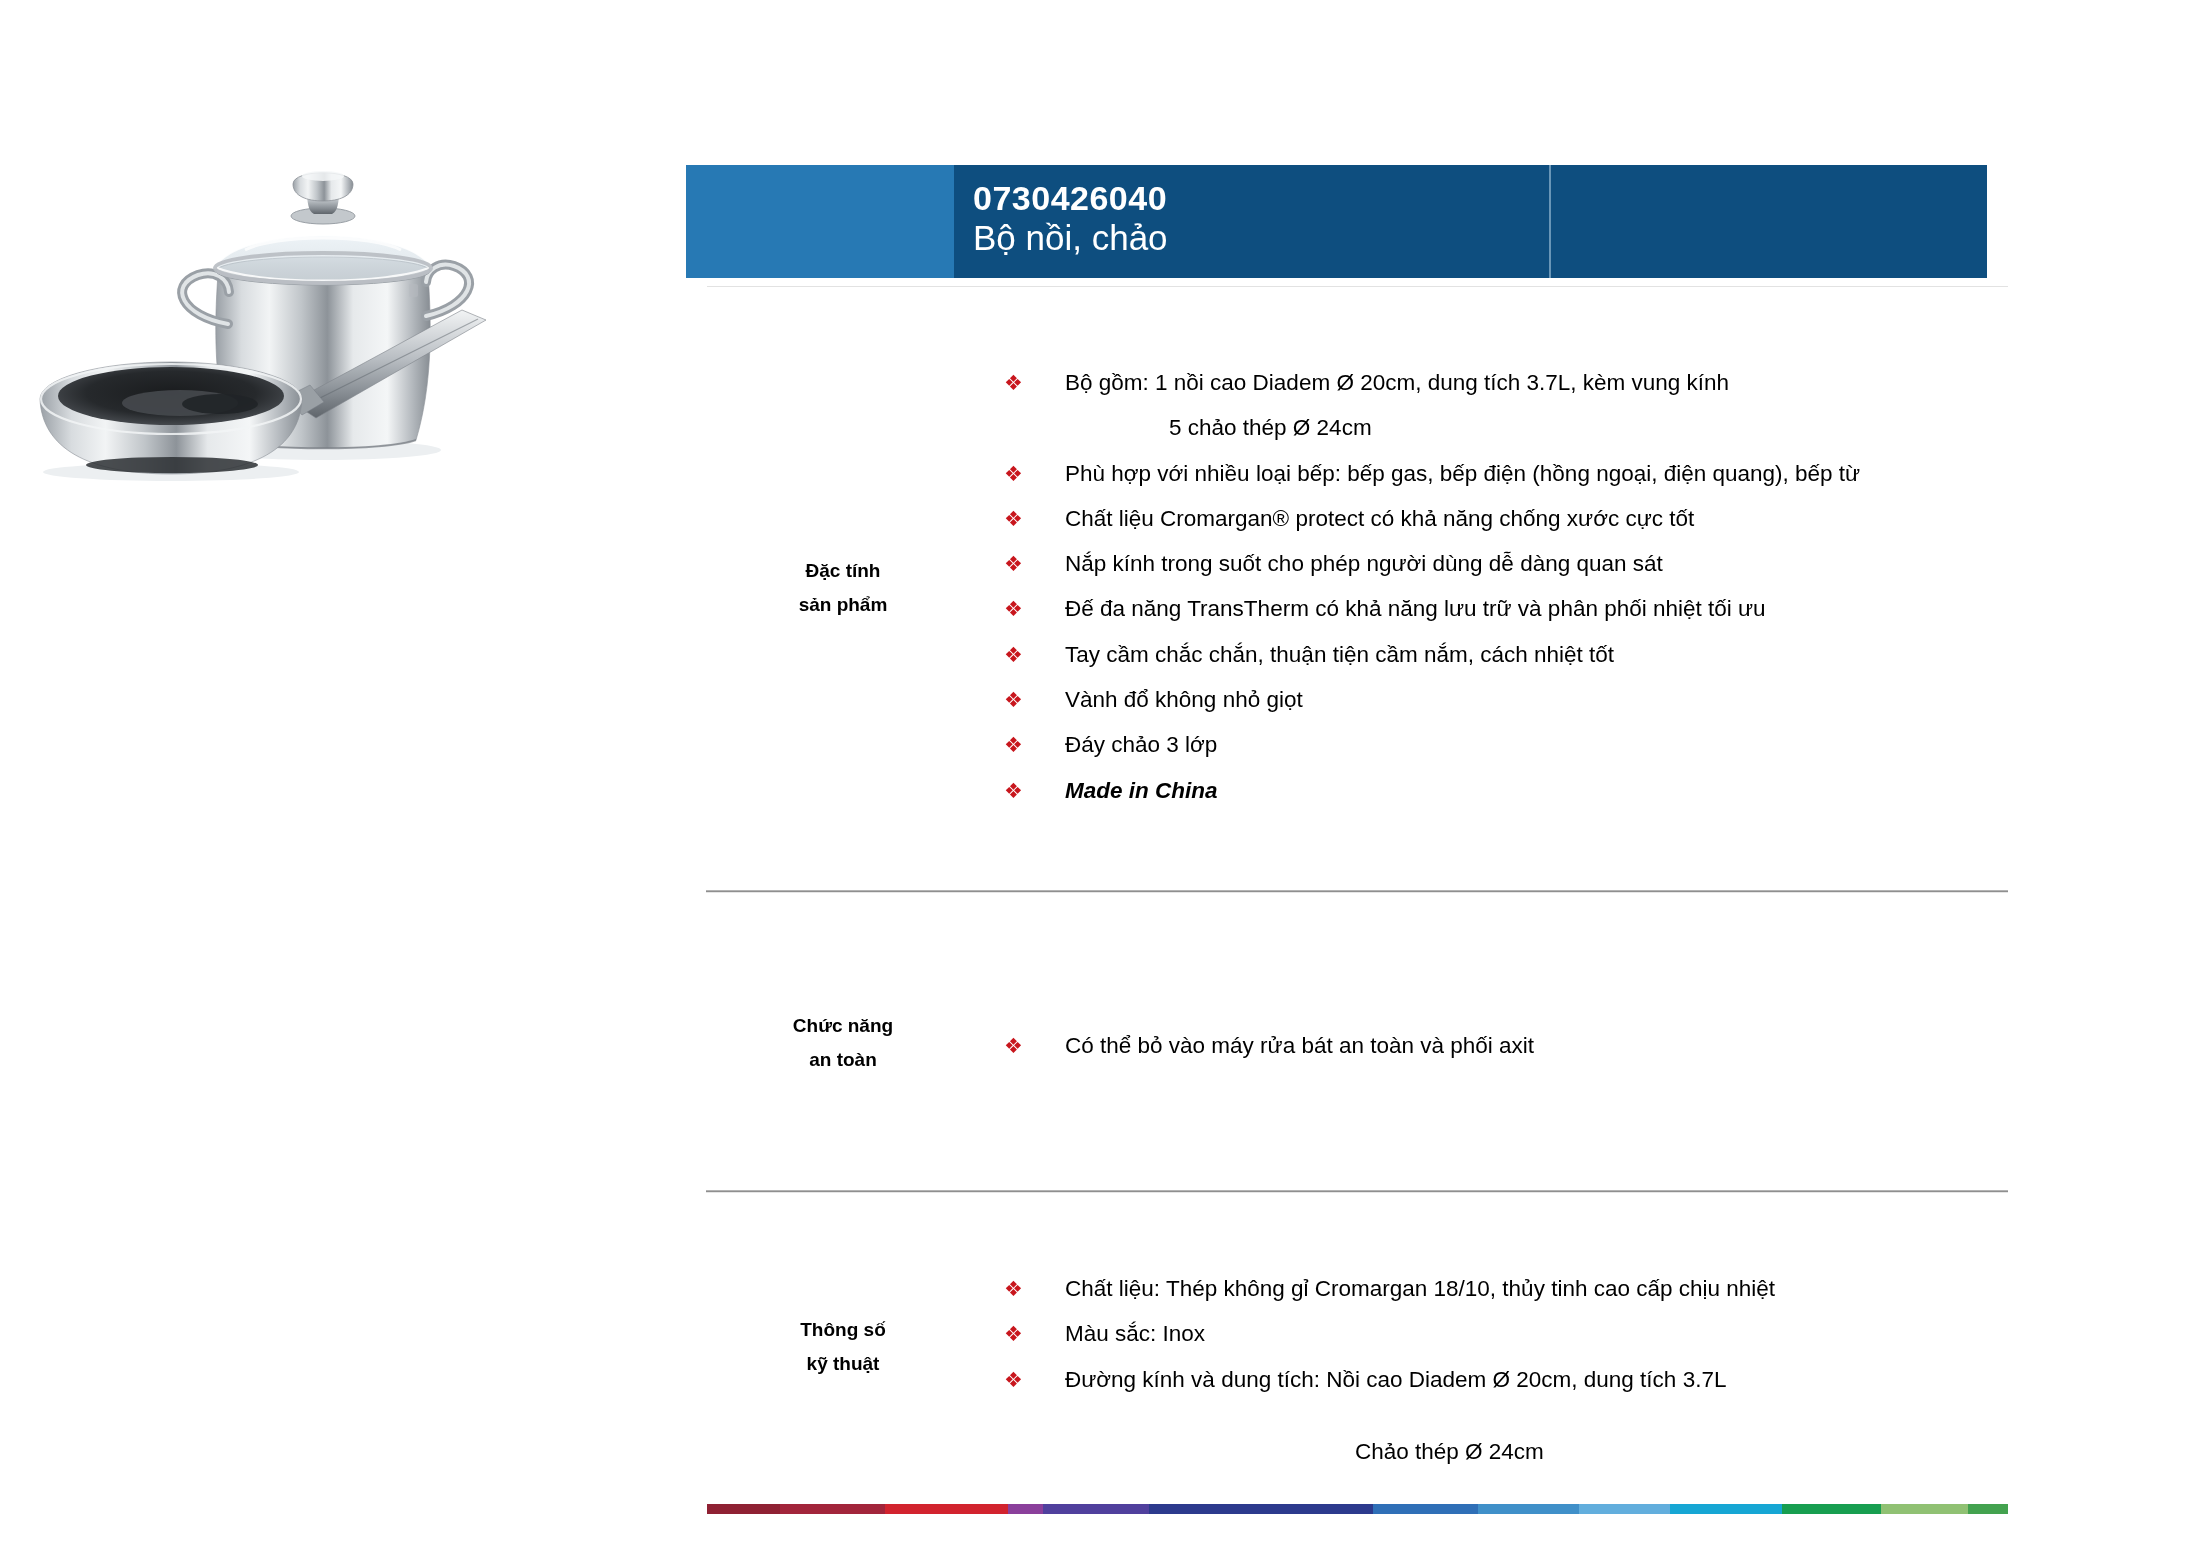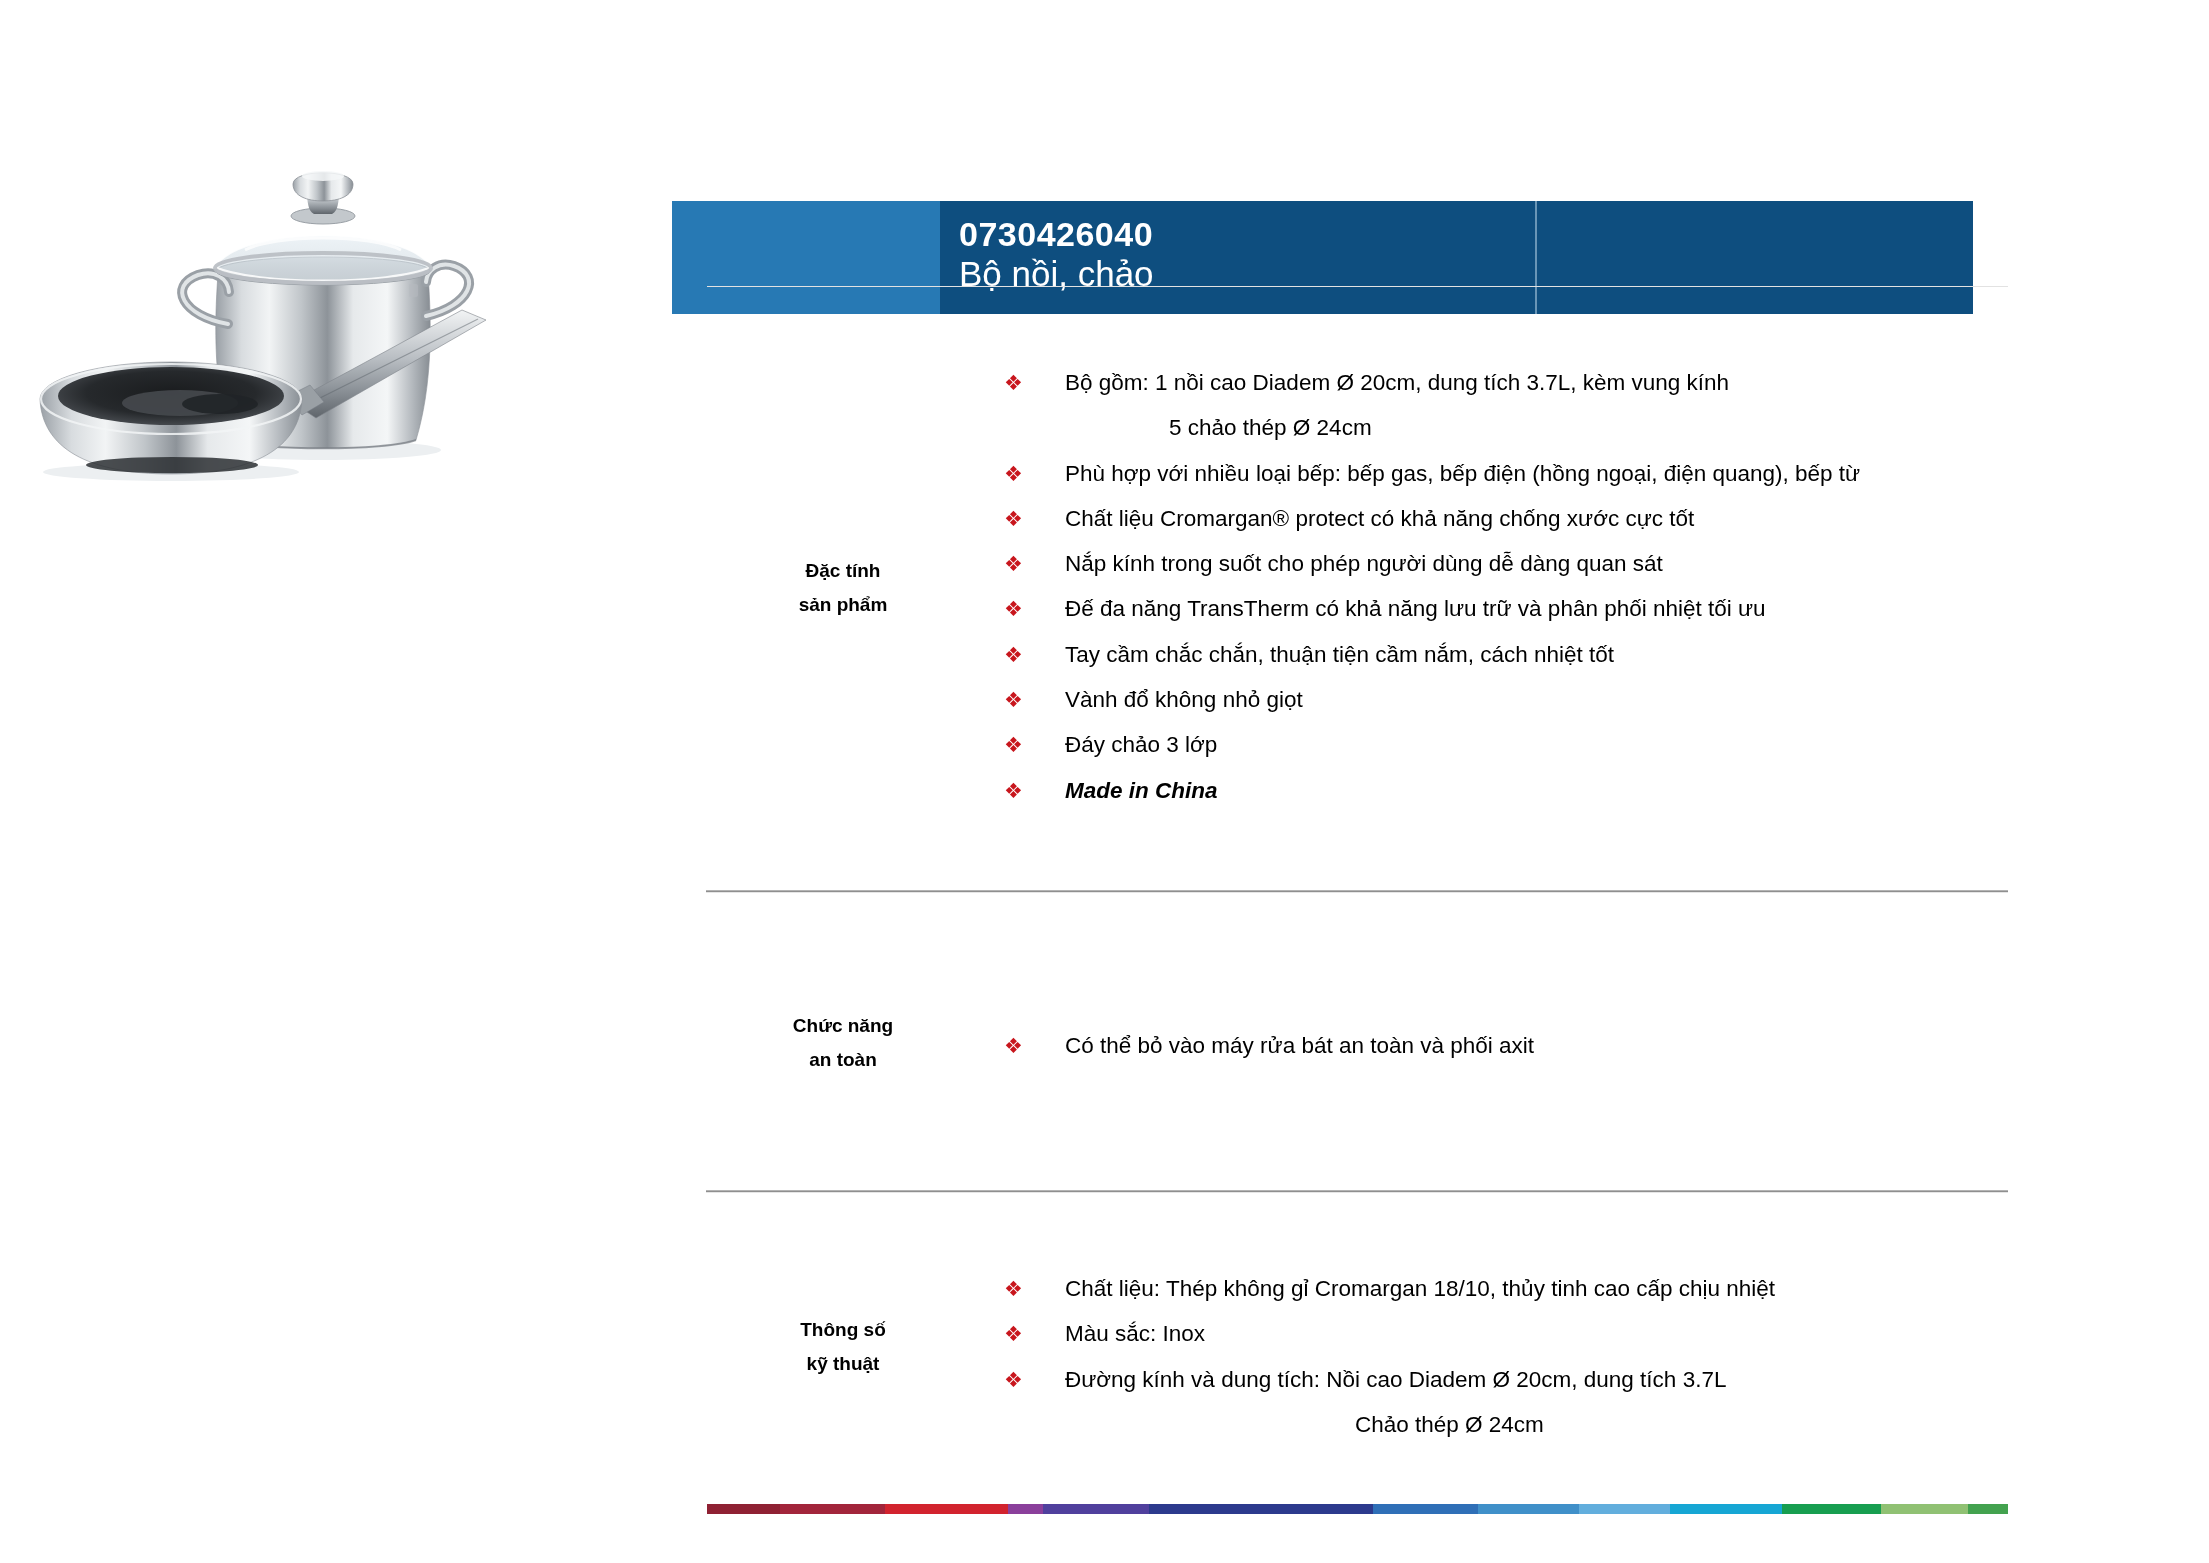--- a/index.html
+++ b/index.html
@@ -3,21 +3,21 @@
 <meta charset="utf-8">
 <style>
   html,body{margin:0;padding:0;background:#fff;}
   .page{position:relative;width:2209px;height:1563px;background:#ffffff;overflow:hidden;
         font-family:"Liberation Sans", sans-serif;color:#000;}
 
   
   .photo{position:absolute;left:30px;top:152px;width:470px;height:338px;}
 
   
-  .header-bar{position:absolute;left:672px;top:165px;width:1301px;height:113px;margin-top:36px;}
+  .header-bar{position:absolute;left:686px;top:165px;width:1301px;height:113px;}
   .header-left{position:absolute;left:0;top:0;width:268px;height:113px;}
   .header-main{position:absolute;left:268px;top:0;right:0;height:113px;box-sizing:border-box;padding:15px 0 0 19px;}
   .header-divider{position:absolute;left:863px;top:0;width:2px;height:113px;background:rgba(180,210,230,.55);}
   .code{font-size:34px;font-weight:bold;color:#fff;letter-spacing:.5px;line-height:36px;}
   .subtitle{font-size:35px;color:#fff;line-height:34px;margin-top:5px;}
   .header-underline{position:absolute;left:707px;top:286px;width:1301px;height:1px;background:#e2e2e2;}
 
   
   .sec-label{position:absolute;left:707px;width:272px;text-align:center;font-weight:bold;
              font-size:19px;line-height:34px;}
@@ -200,21 +200,21 @@
       <div class="row">
         <span class="bullet" style="color: rgb(200, 22, 29);">❖</span>
         <span class="txt">Màu sắc: Inox</span>
       </div>
       <div class="row">
         <span class="bullet" style="color: rgb(200, 22, 29);">❖</span>
         <span class="txt">Đường kính và dung tích: Nồi cao Diadem Ø 20cm, dung tích 3.7L</span>
       </div>
       <div class="row">
         <span class="bullet"></span>
-        <span class="txt" style="margin-left: 290px;">Chảo thép Ø 24cm</span>
+        <span class="txt" style="margin-left: 290px; margin-top: 27px;">Chảo thép Ø 24cm</span>
       </div>
     </div>
 
   <div class="sep sep1"></div>
   <div class="sep sep2"></div>
 
   <div class="footer-bar" style="background: linear-gradient(90deg, rgb(143, 33, 51) 0%, rgb(143, 33, 51) 5.6%, rgb(162, 37, 59) 5.6%, rgb(162, 37, 59) 13.7%, rgb(210, 35, 46) 13.7%, rgb(210, 35, 46) 23.1%, rgb(138, 63, 155) 23.1%, rgb(138, 63, 155) 25.8%, rgb(80, 64, 157) 25.8%, rgb(80, 64, 157) 34%, rgb(44, 58, 141) 34%, rgb(44, 58, 141) 51.2%, rgb(47, 111, 183) 51.2%, rgb(47, 111, 183) 59.3%, rgb(64, 144, 201) 59.3%, rgb(64, 144, 201) 67%, rgb(98, 174, 221) 67%, rgb(98, 174, 221) 74%, rgb(22, 166, 212) 74%, rgb(22, 166, 212) 82.6%, rgb(23, 158, 80) 82.6%, rgb(23, 158, 80) 90.2%, rgb(144, 193, 115) 90.2%, rgb(144, 193, 115) 96.9%, rgb(67, 162, 79) 96.9%, rgb(67, 162, 79) 100%);"></div>
 </div>
 
 </body></html>

